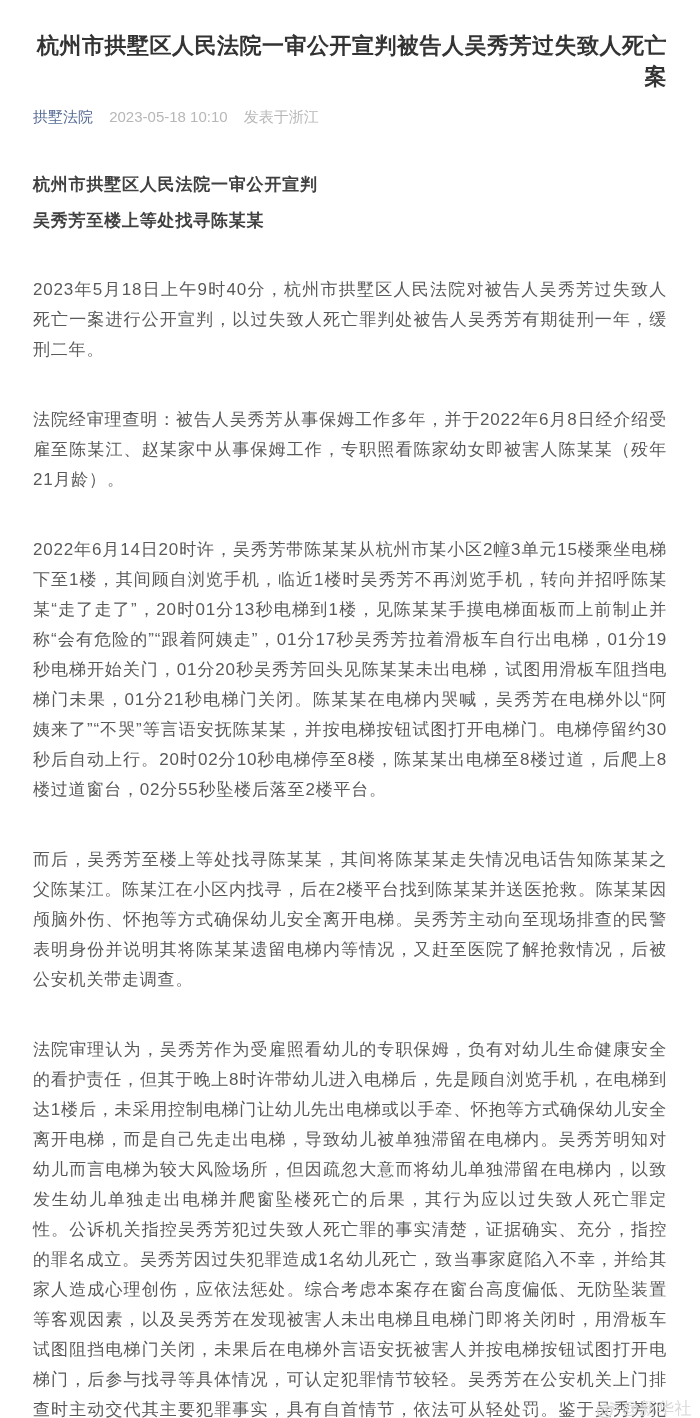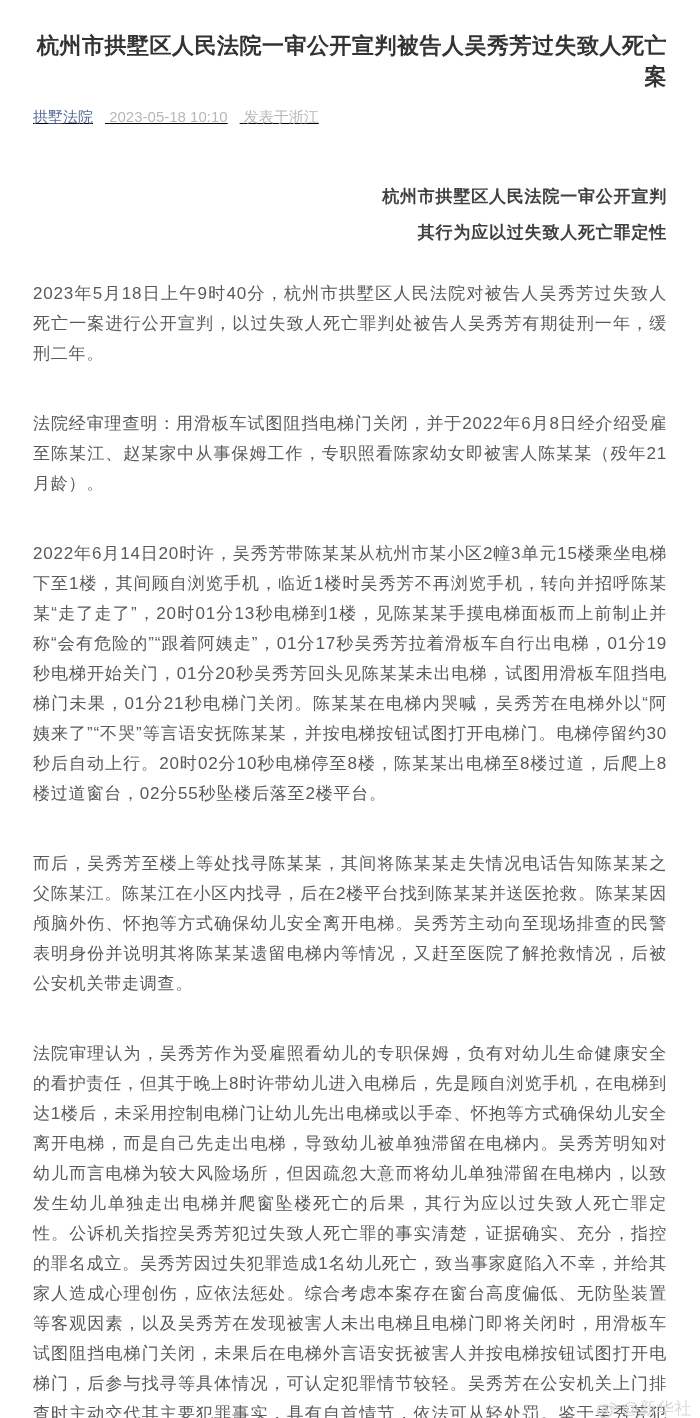--- a/index.html
+++ b/index.html
@@ -27,50 +27,49 @@
     font-weight: 700;
     color: #333333;
     letter-spacing: 0.5px;
     text-align: right;
   }
   .byline {
     margin-top: 14px;
     font-size: 15px;
     line-height: 21px;
     white-space: nowrap;
-    text-decoration: underline;
   }
   .byline .source {
     color: #576b95;
     margin-right: 12px;
     cursor: pointer;
   }
   .byline .meta {
     color: #b7b7b7;
     margin-right: 12px;
   }
   .heading {
-    margin-top: 52px;
-    text-align: right;
+    margin-top: 40px;
+    text-align: left;
     font-size: 17px;
     line-height: 36px;
     font-weight: 700;
     color: #404040;
     letter-spacing: 0.8px;
   }
   p.body-par {
     margin: 40px 0 0 0;
     font-size: 17px;
     line-height: 30px;
     letter-spacing: 0.8px;
     color: #595959;
     text-align: justify;
   }
   p.body-par.first {
-    margin-top: 28px;
+    margin-top: 36px;
   }
   .watermark {
     position: absolute;
     right: 8px;
     top: 1382px;
     display: flex;
     align-items: center;
     gap: 3px;
     color: #d9d9d9;
     font-size: 17px;
@@ -90,26 +89,26 @@
     <h1 class="title">杭州市拱墅区人民法院一审公开宣判被告人吴秀芳过失致人死亡案</h1>
 
     <div class="byline">
       <span class="source">拱墅法院</span>
       <span class="meta">2023-05-18 10:10</span>
       <span class="meta">发表于浙江</span>
     </div>
 
     <div class="heading">
       <div>杭州市拱墅区人民法院一审公开宣判</div>
-      <div>其行为应以过失致人死亡罪定性</div>
+      <div>吴秀芳至楼上等处找寻陈某某</div>
     </div>
 
     <p class="body-par first">2023年5月18日上午9时40分，杭州市拱墅区人民法院对被告人吴秀芳过失致人死亡一案进行公开宣判，以过失致人死亡罪判处被告人吴秀芳有期徒刑一年，缓刑二年。</p>
 
-    <p class="body-par">法院经审理查明：用滑板车试图阻挡电梯门关闭，并于2022年6月8日经介绍受雇至陈某江、赵某家中从事保姆工作，专职照看陈家幼女即被害人陈某某（殁年21月龄）。</p>
+    <p class="body-par">法院经审理查明：被告人吴秀芳从事保姆工作多年，并于2022年6月8日经介绍受雇至陈某江、赵某家中从事保姆工作，专职照看陈家幼女即被害人陈某某（殁年21月龄）。</p>
 
     <p class="body-par">2022年6月14日20时许，吴秀芳带陈某某从杭州市某小区2幢3单元15楼乘坐电梯下至1楼，其间顾自浏览手机，临近1楼时吴秀芳不再浏览手机，转向并招呼陈某某“走了走了”，20时01分13秒电梯到1楼，见陈某某手摸电梯面板而上前制止并称“会有危险的”“跟着阿姨走”，01分17秒吴秀芳拉着滑板车自行出电梯，01分19秒电梯开始关门，01分20秒吴秀芳回头见陈某某未出电梯，试图用滑板车阻挡电梯门未果，01分21秒电梯门关闭。陈某某在电梯内哭喊，吴秀芳在电梯外以“阿姨来了”“不哭”等言语安抚陈某某，并按电梯按钮试图打开电梯门。电梯停留约30秒后自动上行。20时02分10秒电梯停至8楼，陈某某出电梯至8楼过道，后爬上8楼过道窗台，02分55秒坠楼后落至2楼平台。</p>
 
     <p class="body-par">而后，吴秀芳至楼上等处找寻陈某某，其间将陈某某走失情况电话告知陈某某之父陈某江。陈某江在小区内找寻，后在2楼平台找到陈某某并送医抢救。陈某某因颅脑外伤、怀抱等方式确保幼儿安全离开电梯。吴秀芳主动向至现场排查的民警表明身份并说明其将陈某某遗留电梯内等情况，又赶至医院了解抢救情况，后被公安机关带走调查。</p>
 
     <p class="body-par">法院审理认为，吴秀芳作为受雇照看幼儿的专职保姆，负有对幼儿生命健康安全的看护责任，但其于晚上8时许带幼儿进入电梯后，先是顾自浏览手机，在电梯到达1楼后，未采用控制电梯门让幼儿先出电梯或以手牵、怀抱等方式确保幼儿安全离开电梯，而是自己先走出电梯，导致幼儿被单独滞留在电梯内。吴秀芳明知对幼儿而言电梯为较大风险场所，但因疏忽大意而将幼儿单独滞留在电梯内，以致发生幼儿单独走出电梯并爬窗坠楼死亡的后果，其行为应以过失致人死亡罪定性。公诉机关指控吴秀芳犯过失致人死亡罪的事实清楚，证据确实、充分，指控的罪名成立。吴秀芳因过失犯罪造成1名幼儿死亡，致当事家庭陷入不幸，并给其家人造成心理创伤，应依法惩处。综合考虑本案存在窗台高度偏低、无防坠装置等客观因素，以及吴秀芳在发现被害人未出电梯且电梯门即将关闭时，用滑板车试图阻挡电梯门关闭，未果后在电梯外言语安抚被害人并按电梯按钮试图打开电梯门，后参与找寻等具体情况，可认定犯罪情节较轻。吴秀芳在公安机关上门排查时主动交代其主要犯罪事实，具有自首情节，依法可从轻处罚。鉴于吴秀芳犯罪后认罪悔罪，无犯罪前科劣迹，宣告缓刑对所居住社区没有重大不良影响，对其可适用缓刑。法院遂作出上述判决。</p>
 
   </div>
 
   <div class="watermark">

